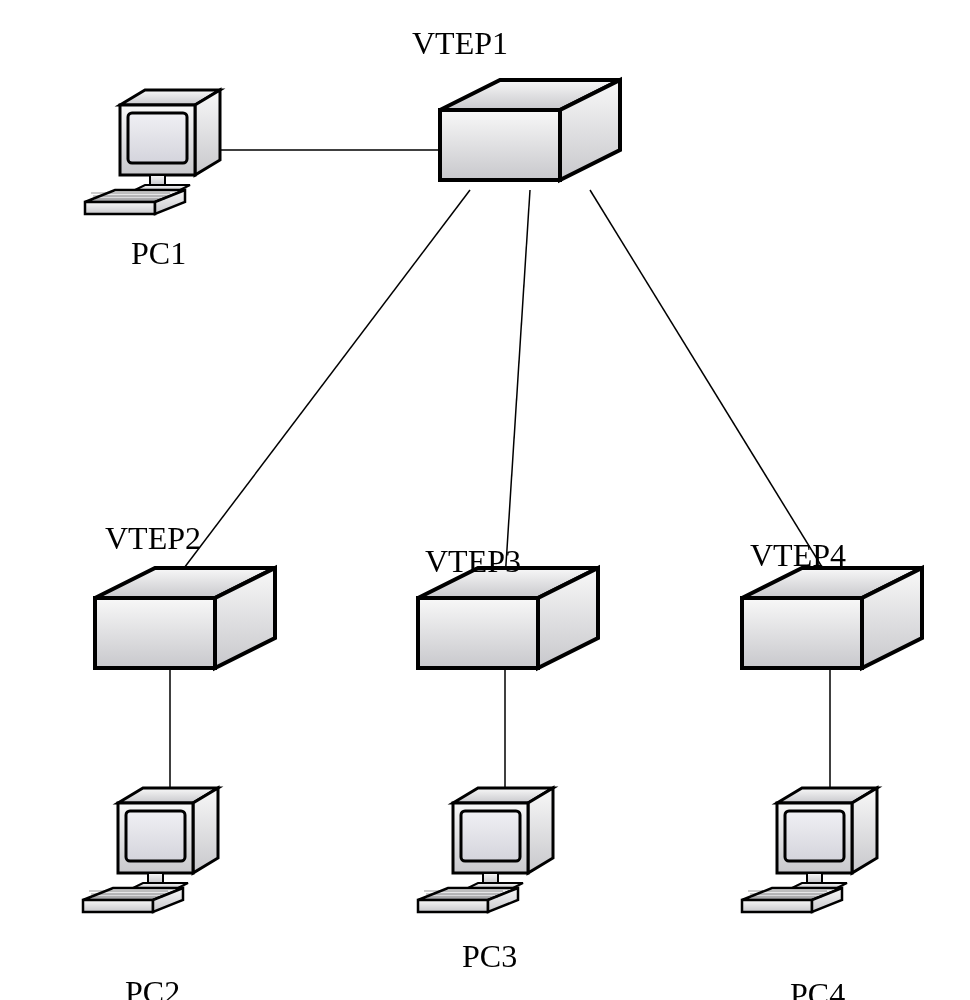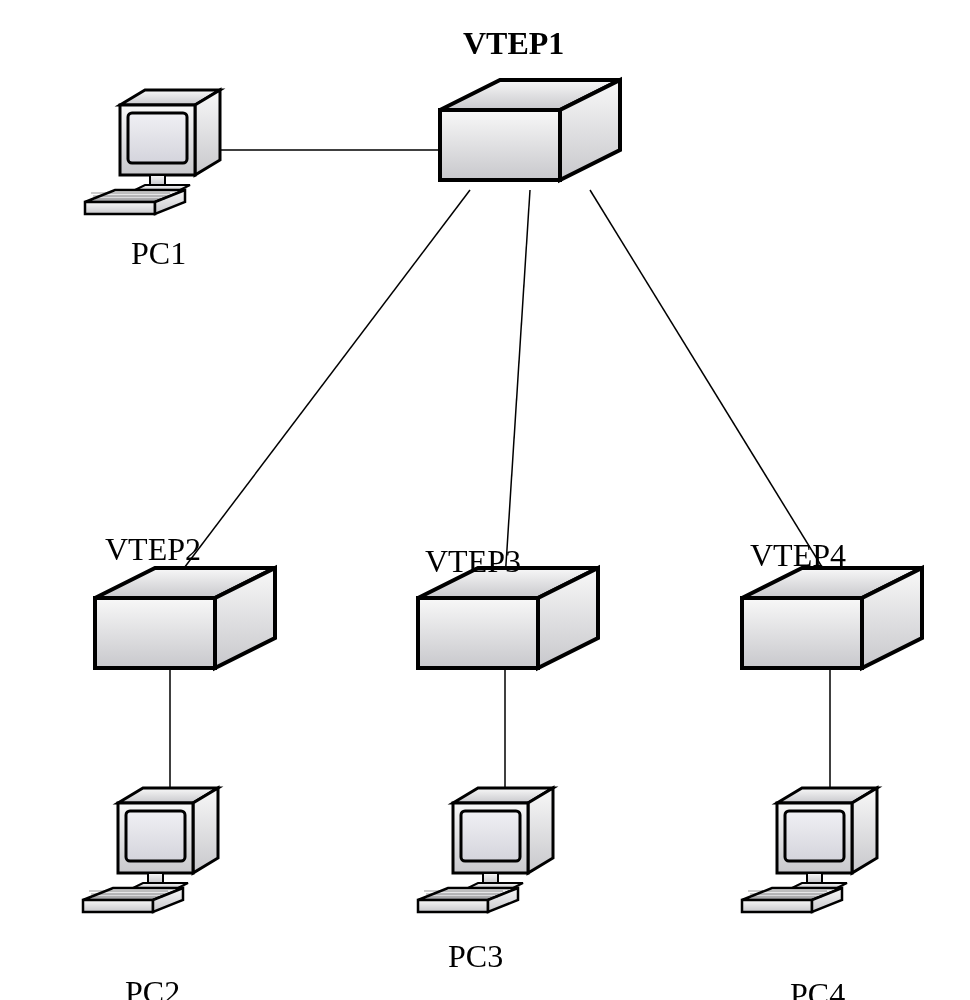--- a/index.html
+++ b/index.html
@@ -80,20 +80,20 @@
   <use href="#router" x="440" y="80"></use>
   <use href="#router" x="95" y="568"></use>
   <use href="#router" x="418" y="568"></use>
   <use href="#router" x="742" y="568"></use>
   <use href="#computer" x="85" y="90"></use>
   <use href="#computer" x="83" y="788"></use>
   <use href="#computer" x="418" y="788"></use>
   <use href="#computer" x="742" y="788"></use>
 </svg>
 
-<div class="label" style="left:463px; top:25px;font-weight:bold;">VTEP1</div>
-<div class="label" style="left:105px; top:520px;margin-top:11px;">VTEP2</div>
+<div class="label" style="left:412px; top:25px;">VTEP1</div>
+<div class="label" style="left:105px; top:520px;">VTEP2</div>
 <div class="label" style="left:425px; top:543px;">VTEP3</div>
 <div class="label" style="left:750px; top:537px;">VTEP4</div>
 <div class="label" style="left:131px; top:235px;">PC1</div>
 <div class="label" style="left:125px; top:938px;margin-top:36px;">PC2</div>
-<div class="label" style="left:448px; top:938px;text-align:center;">PC3</div>
+<div class="label" style="left:462px; top:938px;text-align:center;">PC3</div>
 <div class="label" style="left:790px; top:976px;">PC4</div>
 
 </body></html>

